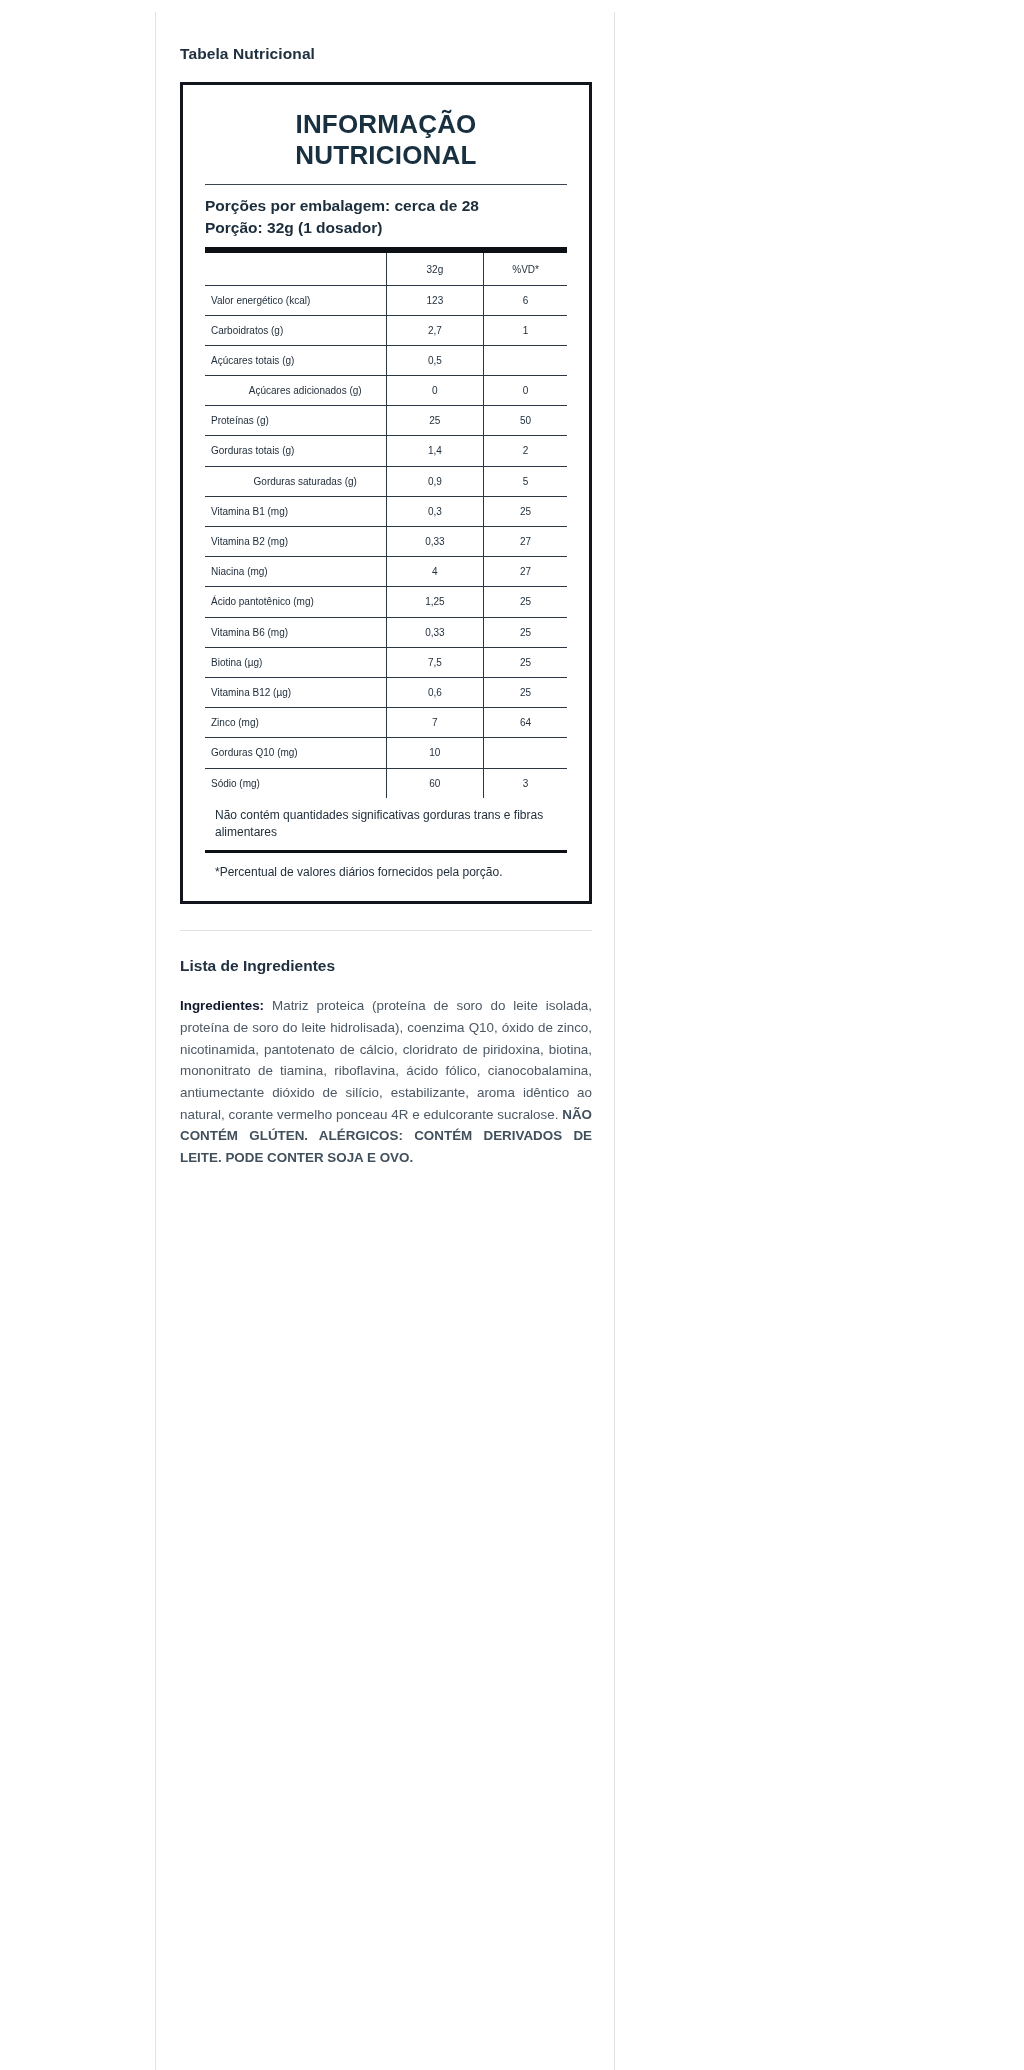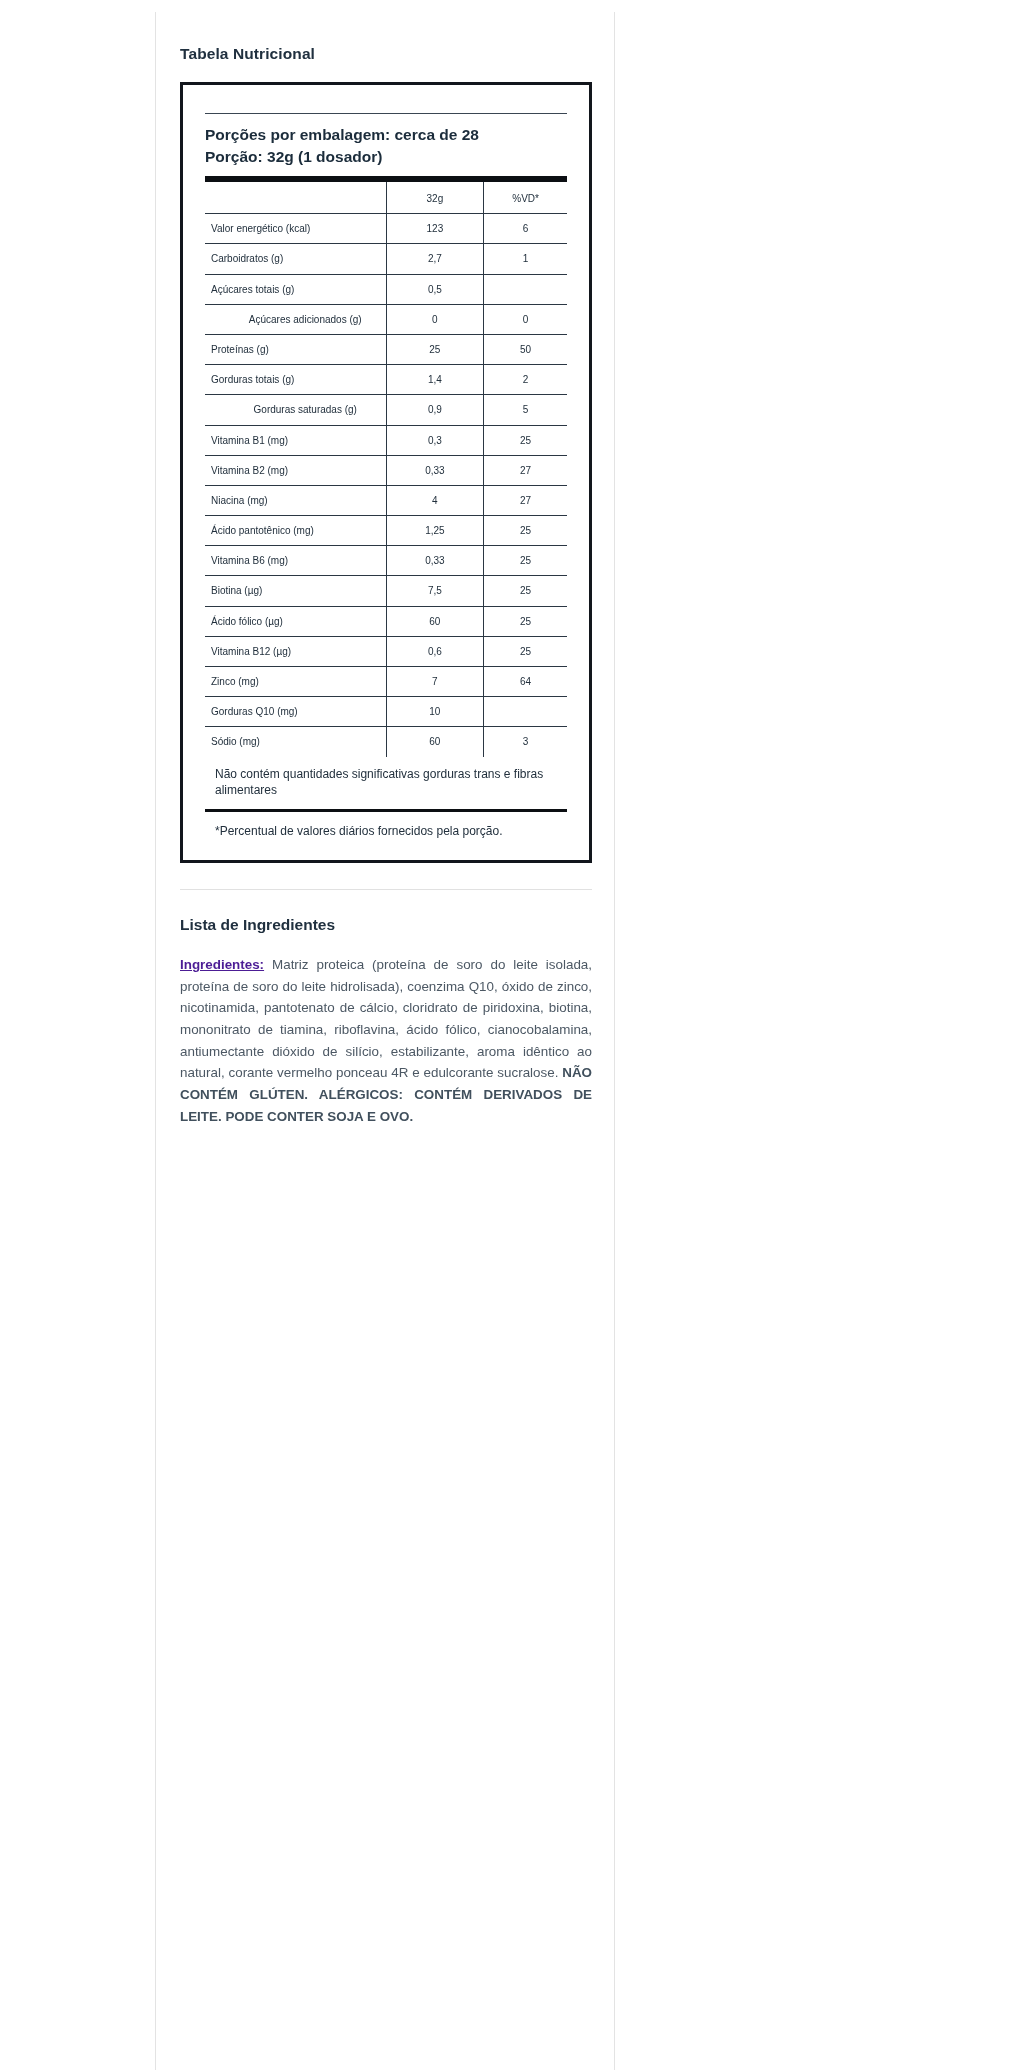--- a/index.html
+++ b/index.html
@@ -149,35 +149,39 @@
     padding: 26px 0 0 24px;
     margin: 0;
   }
   .ing-body {
     margin: 20px 22px 0 24px;
     font-size: 13.4px;
     line-height: 1.62;
     color: #4c5864;
     text-align: justify;
   }
-  .ing-body b { color: #4c1d95; text-decoration: underline; }
+  .ing-body b { color: #0f172a; }
   .ing-body .allergen {
     font-weight: bold;
     color: #41505d;
   }
 </style>
 </head>
 <body>
 
 <div class="page-column">
 
   <h2 class="section-heading">Tabela Nutricional</h2>
 
   <div class="nutri-box">
 
+    <div class="nutri-title">
+      <span>INFORMAÇÃO</span>
+      <span class="l2">NUTRICIONAL</span>
+    </div>
 
     <hr class="rule-thin">
 
     <div class="serving-block">
       <div>Porções por embalagem: cerca de 28</div>
       <div>Porção: 32g (1 dosador)</div>
     </div>
 
     <hr class="rule-thick">
 
@@ -248,25 +252,20 @@
           <td class="c-name">Vitamina B6 (mg)</td>
           <td class="c-val">0,33</td>
           <td class="c-vd">25</td>
         </tr>
         <tr>
           <td class="c-name">Biotina (µg)</td>
           <td class="c-val">7,5</td>
           <td class="c-vd">25</td>
         </tr>
         <tr>
-          <td class="c-name">Ácido fólico (µg)</td>
-          <td class="c-val">60</td>
-          <td class="c-vd">25</td>
-        </tr>
-        <tr>
           <td class="c-name">Vitamina B12 (µg)</td>
           <td class="c-val">0,6</td>
           <td class="c-vd">25</td>
         </tr>
         <tr>
           <td class="c-name">Zinco (mg)</td>
           <td class="c-val">7</td>
           <td class="c-vd">64</td>
         </tr>
         <tr>

